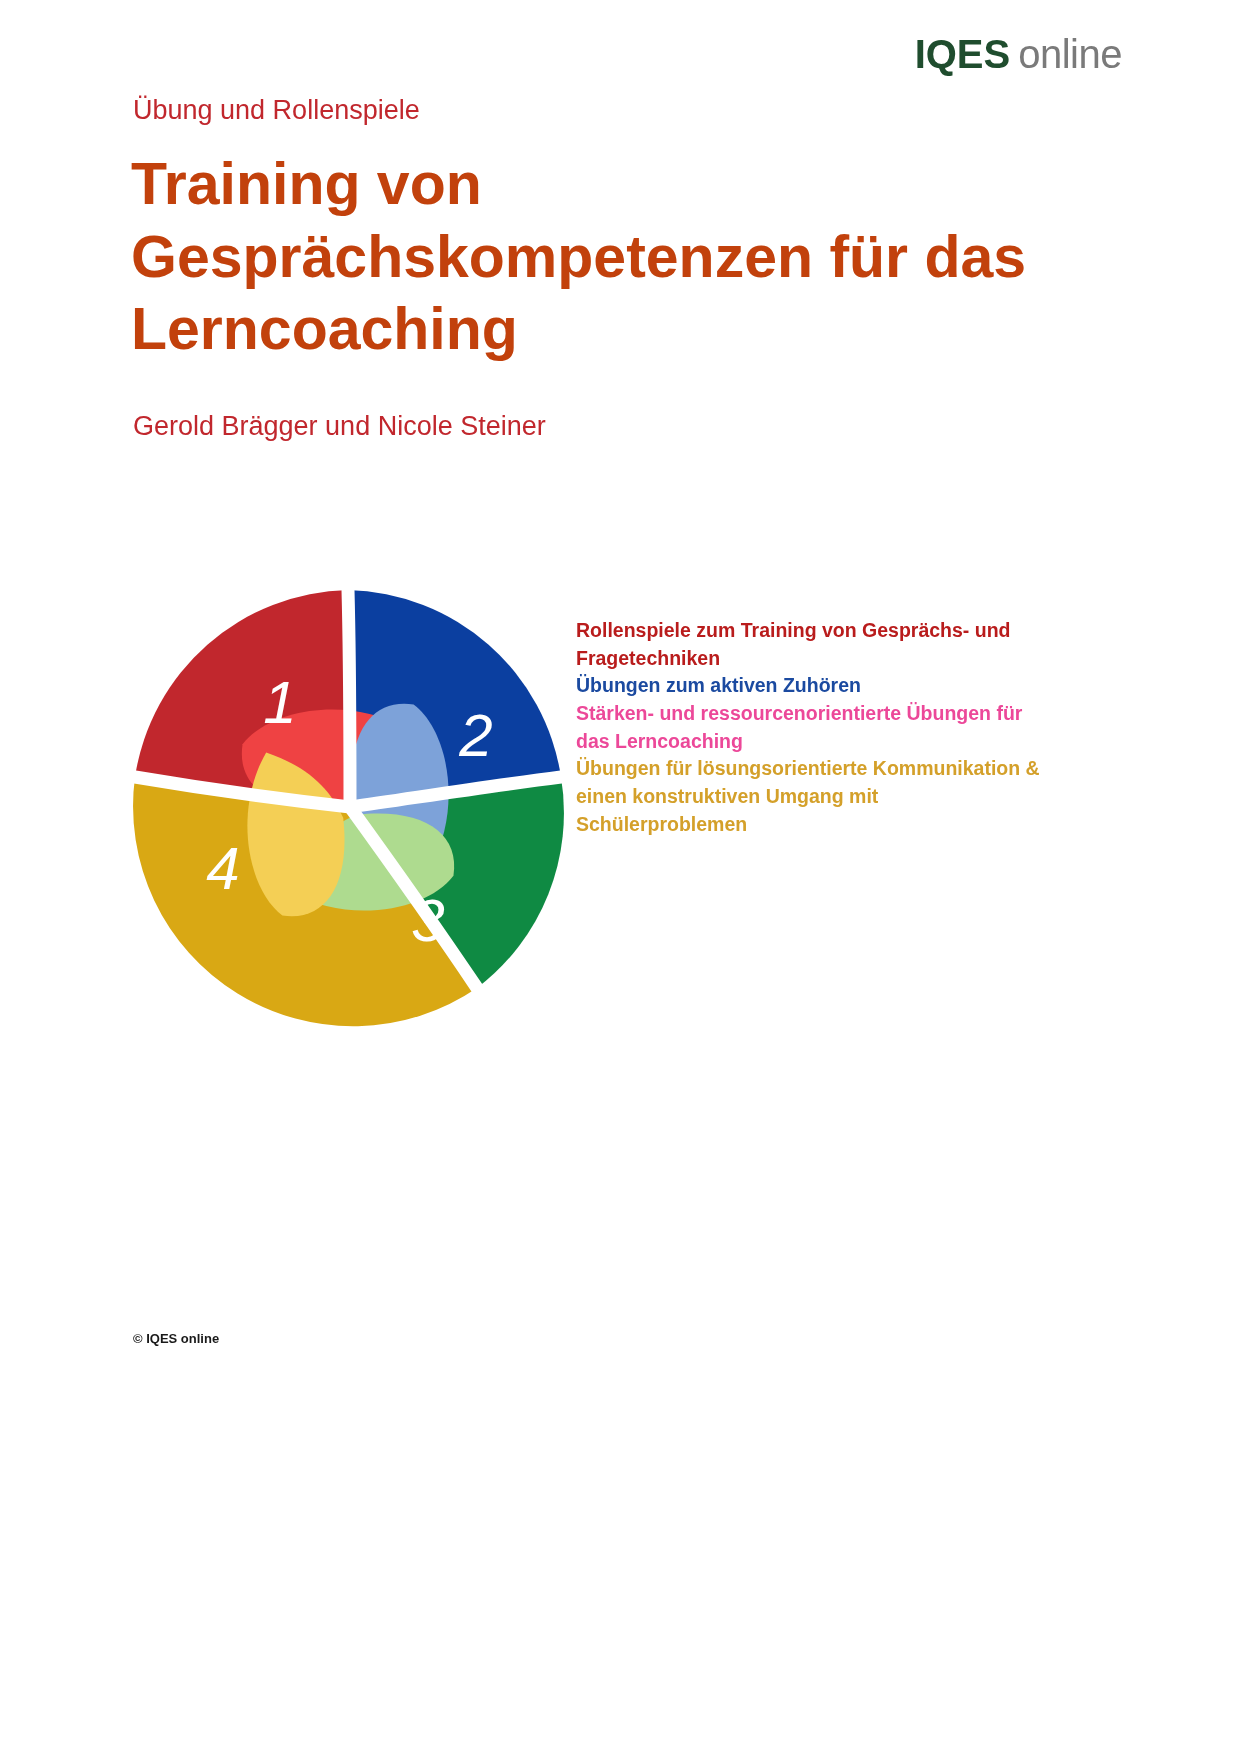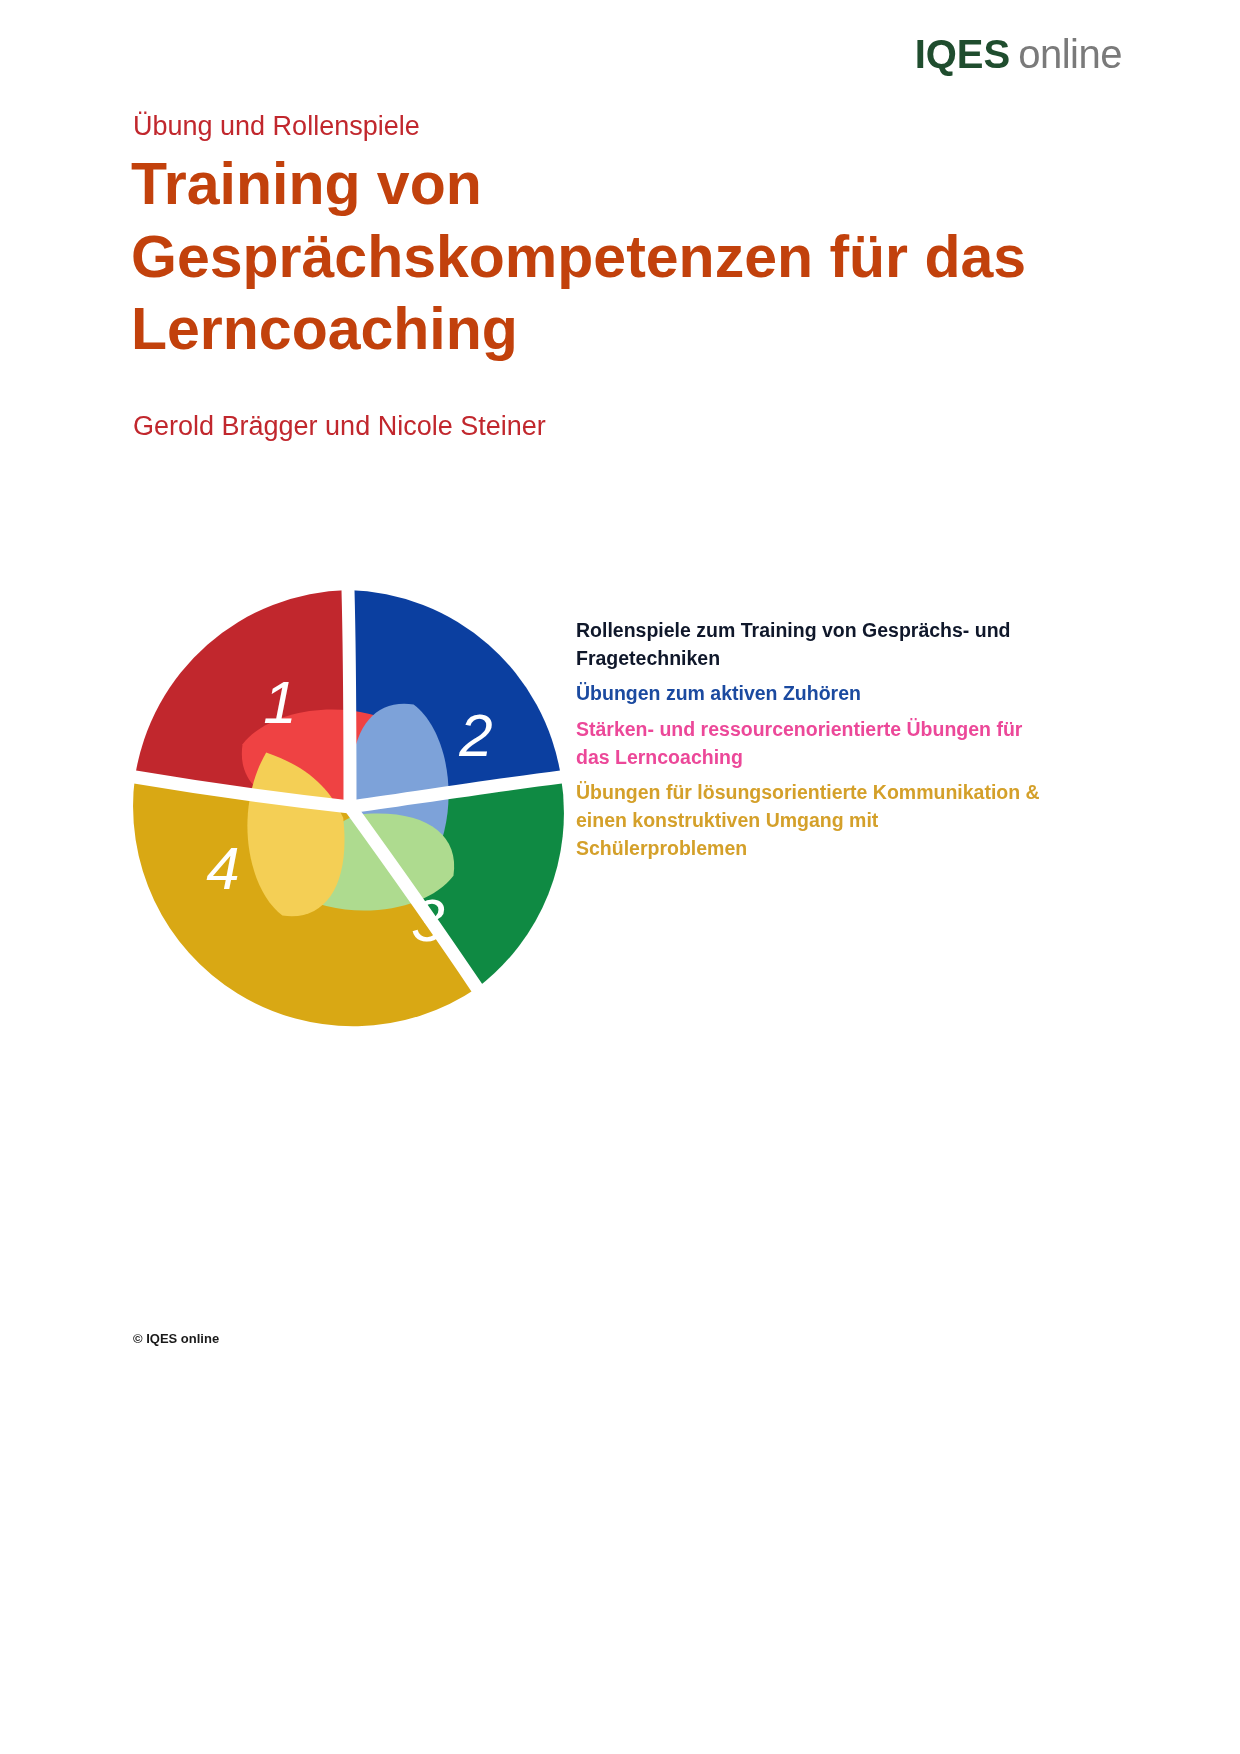--- a/index.html
+++ b/index.html
@@ -41,21 +41,20 @@
   }
 
   
   .kicker {
     position: absolute;
     left: 133px;
     top: 95px;
     font-size: 27px;
     color: #c1272d;
     font-weight: normal;
-    margin-top: 16px;
   }
   .title {
     position: absolute;
     left: 131px;
     top: 148px;
     width: 900px;
     font-size: 59px;
     line-height: 1.23;
     font-weight: bold;
     color: #c2410c;
@@ -84,23 +83,23 @@
     left: 576px;
     top: 617px;
     width: 470px;
   }
   .legend-item {
     font-size: 19.5px;
     font-weight: bold;
     line-height: 1.42;
   }
   .legend-item + .legend-item {
-    margin-top: 8px;
+    margin-top: 0px;
   }
-  .li-1 { color: #0f172a; }
+  .li-1 { color: #b91c1c; }
   .li-2 { color: #1b4aa0; margin-top: 52px; }
   .li-3 { color: #ec4899; margin-top: 56px; }
   .li-4 { color: #d4a02a; margin-top: 34px; }
 
   
   .footer {
     position: absolute;
     left: 133px;
     bottom: 24px;
     font-size: 13px;

